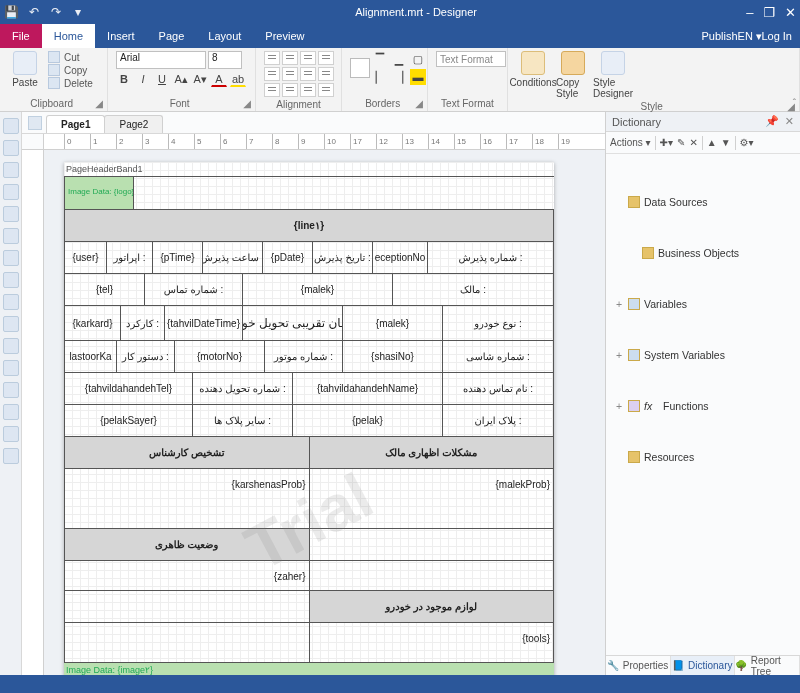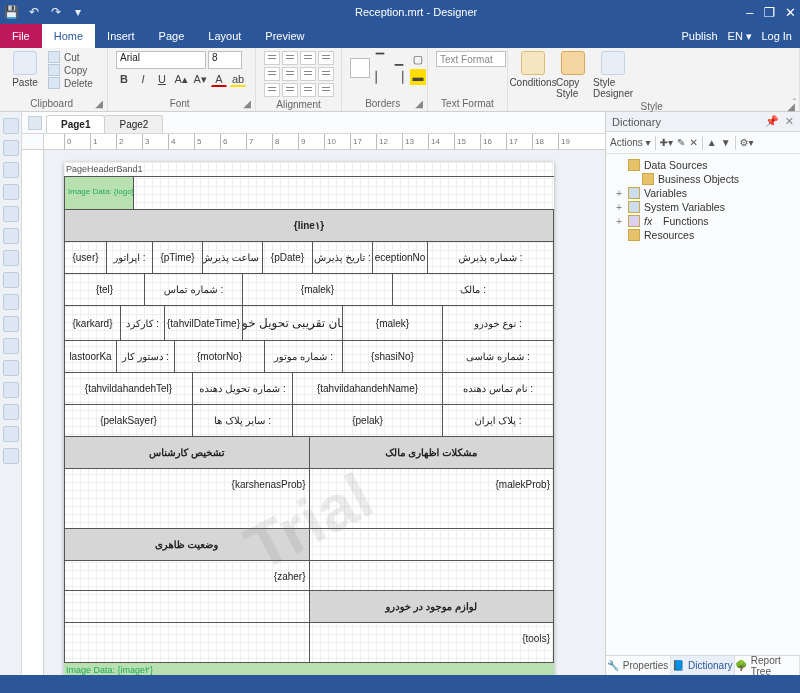--- a/index.html
+++ b/index.html
@@ -7,21 +7,21 @@
 .titlebar { background: #2b579a; color: #fff; height: 24px; display: flex; align-items: center; padding: 0 4px; }
 .titlebar .qat { display: flex; gap: 6px; align-items: center; }
 .titlebar .qat span { width: 16px; height: 16px; display: flex; align-items: center; justify-content: center; font-size: 12px; opacity: .9; }
 .titlebar .title { flex: 1; text-align: center; font-size: 11px; }
 .titlebar .wincontrols { display: flex; gap: 10px; font-size: 13px; }
 .menubar { background: #2b579a; color: #fff; height: 24px; display: flex; align-items: stretch; }
 .menubar .tab { padding: 0 12px; display: flex; align-items: center; font-size: 11px; cursor: pointer; }
 .menubar .tab.file { background: #be185d; }
 .menubar .tab.active { background: #fff; color: #2b579a; }
 .menubar .spacer { flex: 1; }
-.menubar .right { display: flex; align-items: center; gap: 10px; padding-right: 8px; }
+.menubar .right { display: flex; align-items: center; padding-right: 8px; }
 .ribbon { background: #f3f3f3; border-bottom: 1px solid #d0d0d0; height: 64px; display: flex; position: relative; }
 .rgroup { border-right: 1px solid #e0e0e0; padding: 3px 8px 2px 8px; display: flex; flex-direction: column; justify-content: space-between; }
 .rgroup .body { display: flex; align-items: flex-start; gap: 6px; flex: 1; }
 .rgroup .label { text-align: center; font-size: 10px; color: #666; padding-top: 2px; }
 .rgroup .label .dlg { float: right; color: #888; font-size: 10px; margin-right: -4px; }
 .bigbtn { width: 34px; display: flex; flex-direction: column; align-items: center; gap: 2px; font-size: 10px; color: #444; }
 .bigbtn .ic { width: 24px; height: 24px; background: #e8eef7; border: 1px solid #c5d3e6; border-radius: 3px; }
 .smallrow { display: flex; flex-direction: column; gap: 1px; font-size: 10px; color: #555; }
 .smallrow div { display: flex; align-items: center; gap: 4px; }
 .smallrow .mini { width: 12px; height: 12px; background: #dce6f2; border: 1px solid #b8c9de; }
@@ -64,40 +64,40 @@
 .rrow .cell:last-child { border-right: 1px solid #555; }
 .hdr { background: #d6d6d6; font-weight: bold; }
 .logo { background: #b9e0b0; }
 .imgband { background: #b9e0b0; height: 120px; border-top: 1px solid #555; font-size: 9px; color: #2a5; padding: 2px; }
 .watermark { position: absolute; left: 50%; top: 58%; transform: translate(-50%,-50%) rotate(-28deg); font-size: 64px; color: rgba(120,120,120,.15); font-weight: bold; pointer-events: none; }
 .rightpanel { width: 195px; border-left: 1px solid #d0d0d0; background: #fafbfc; display: flex; flex-direction: column; }
 .rp-title { height: 20px; background: #eef1f5; border-bottom: 1px solid #d8d8d8; display: flex; align-items: center; padding: 0 6px; font-size: 11px; color: #555; justify-content: space-between; }
 .rp-toolbar { height: 22px; border-bottom: 1px solid #e0e0e0; display: flex; align-items: center; gap: 4px; padding: 0 4px; font-size: 10px; color: #555; }
 .rp-toolbar .sep { width: 1px; height: 14px; background: #d0d0d0; }
 .tree { flex: 1; padding: 4px 4px; font-size: 10.5px; color: #333; overflow: auto; }
-.tree .node { display: flex; align-items: center; gap: 4px; padding: 1px 0 1px 4px; }
+.tree .node { display: flex; align-items: center; gap: 4px; padding: 1px 0 1px 4px; margin-top: 37px; }
 .tree .node .tw { width: 10px; color: #888; text-align: center; }
 .tree .node .nic { width: 12px; height: 12px; background: #e6c36a; border: 1px solid #caa94a; }
 .tree .ind1 { padding-left: 18px; }
 .rp-bottom { height: 20px; border-top: 1px solid #d8d8d8; display: flex; align-items: stretch; font-size: 10px; }
 .rp-bottom .bt { flex: 1; display: flex; align-items: center; justify-content: center; gap: 3px; border-right: 1px solid #e0e0e0; color: #555; }
 .rp-bottom .bt.active { background: #e8eff8; color: #2b579a; }
 .statusbar { height: 18px; background: #2b579a; }
 </style>
 </head>
 <body>
 
 <div class="titlebar">
   <div class="qat">
     <span>💾</span>
     <span>↶</span>
     <span>↷</span>
     <span>▾</span>
   </div>
-  <div class="title">Reception.mrt - Designer</div>
+  <div class="title">Alignment.mrt - Designer</div>
   <div class="wincontrols">
     <span>–</span>
     <span>❐</span>
     <span>✕</span>
   </div>
 </div>
 
 <div class="menubar">
   <div class="tab file">File</div>
   <div class="tab active">Home</div>

